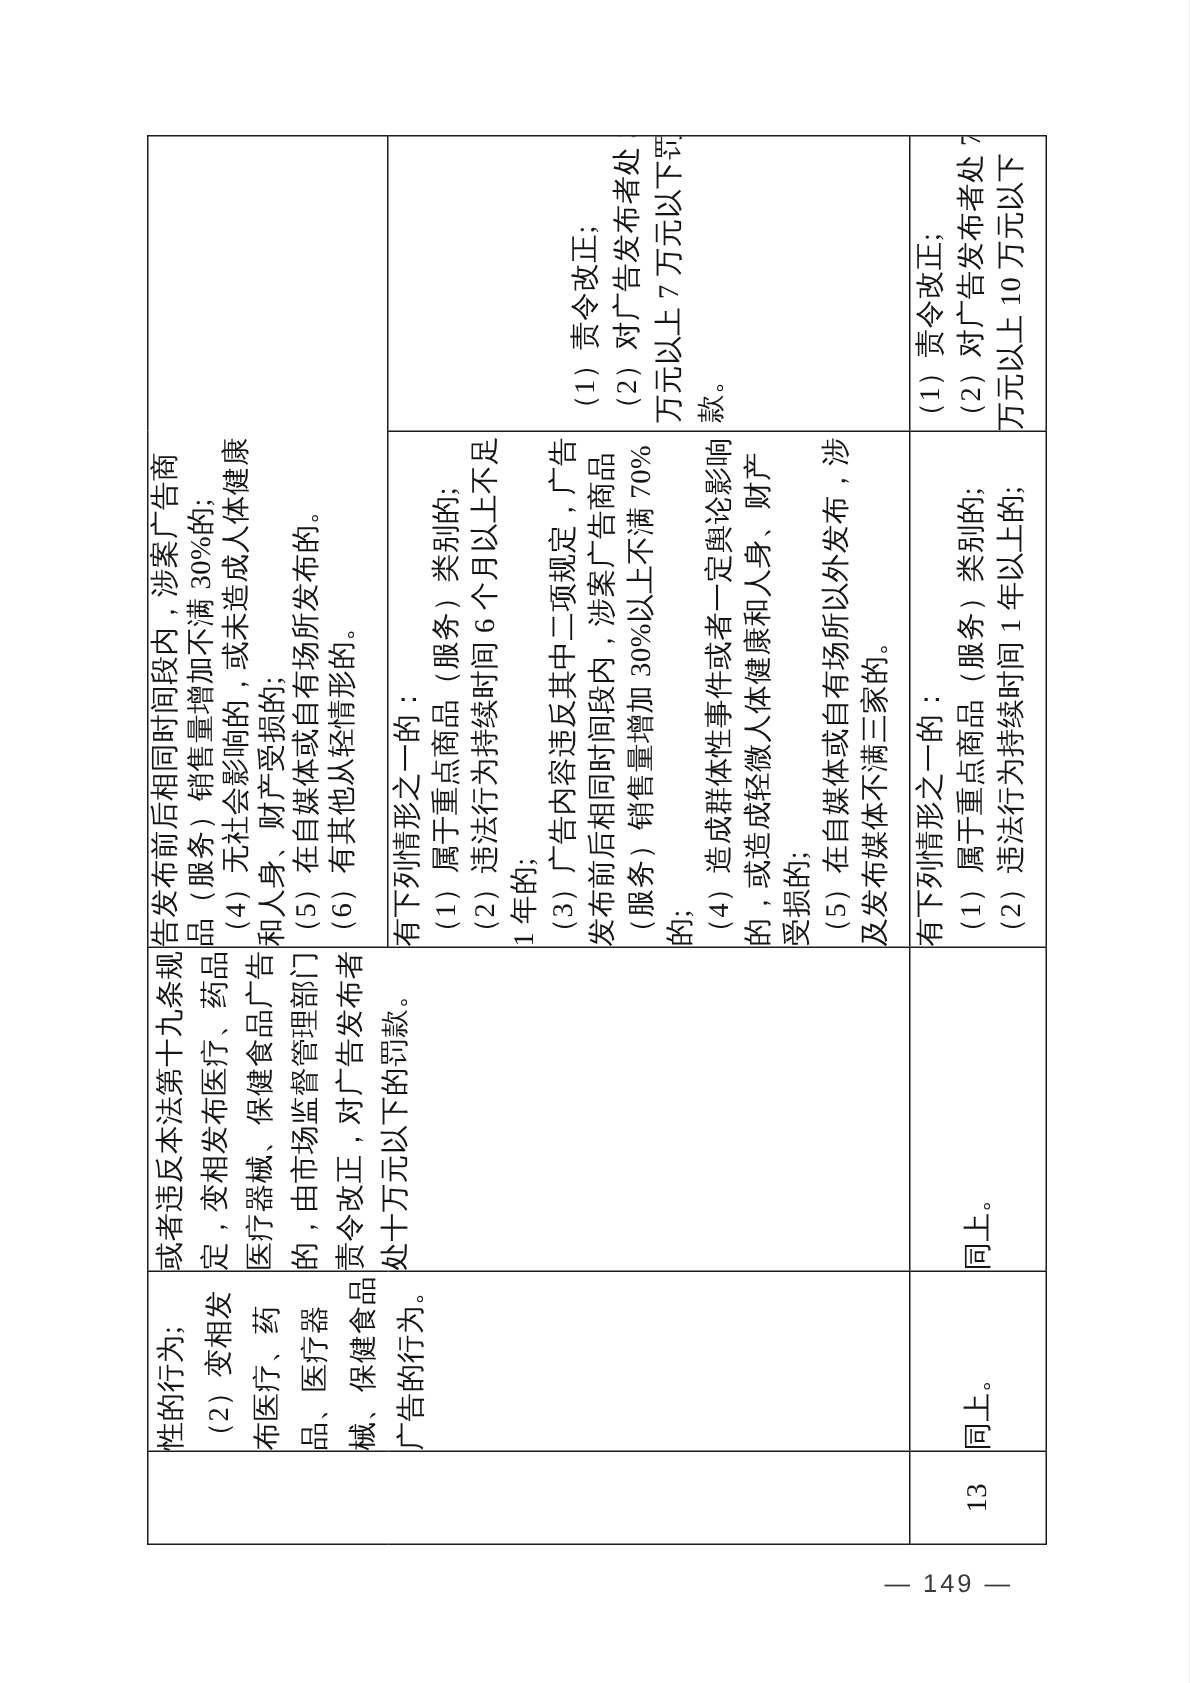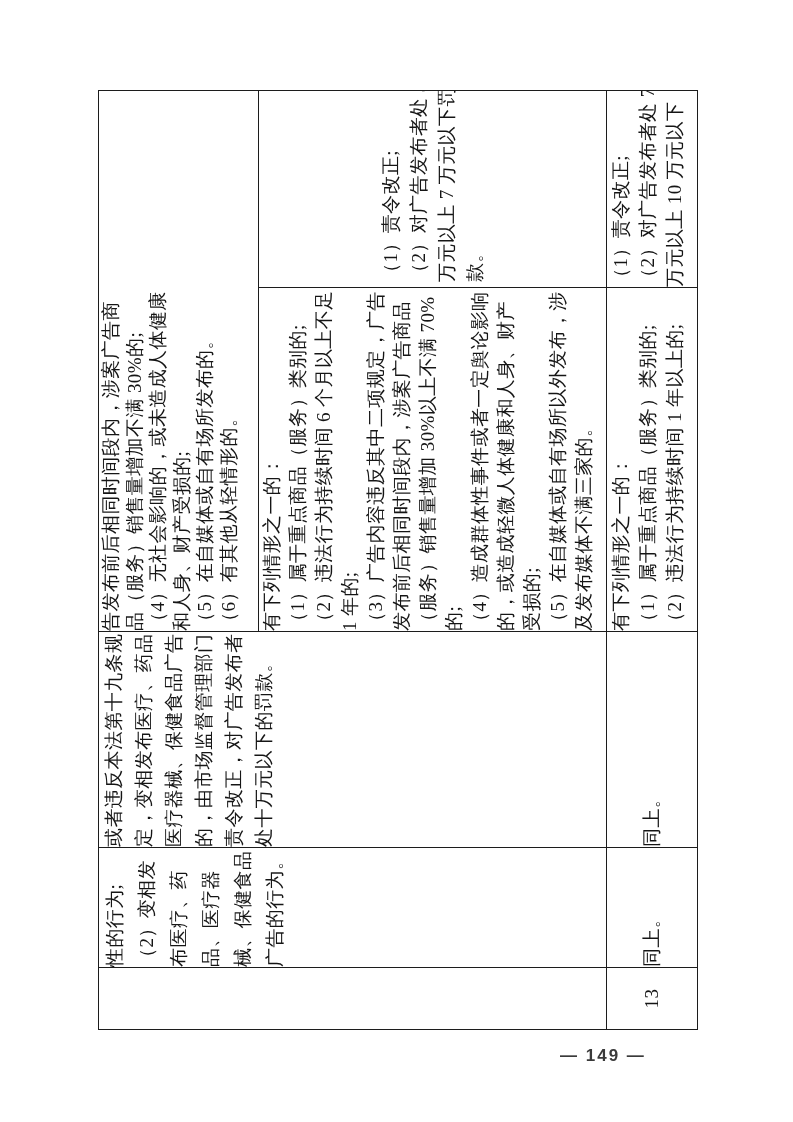--- a/index.html
+++ b/index.html
@@ -39,22 +39,22 @@
   .general-penalty{padding-left:5px;}
   .general-penalty .tline{line-height:28px;}
   .row13-circ{padding:3px 2px 0 9px;}
   .row13-circ .tline{line-height:27px;}
   .row13-penalty{padding:3px 2px 0 5px;}
   .row13-penalty .tline{line-height:27px;}
   .seq-cell{text-align:center;}
   .same-cell{padding-left:12px;}
   .page-number{
     position:absolute; left:560px; top:1046px; width:145px;
-    text-align:left; font-size:17px; letter-spacing:2px;
-    font-family:"Liberation Sans","DejaVu Sans",sans-serif; color:#3a3a3a;font-weight:bold;
+    text-align:center; font-size:17px; letter-spacing:2px;
+    font-family:"Liberation Sans","DejaVu Sans",sans-serif; color:#3a3a3a;
   }
 </style>
 </head>
 <body>
 
 <div class="page">
   <div class="landscape">
     <table class="reg">
       <colgroup>
         <col style="width:62px">

